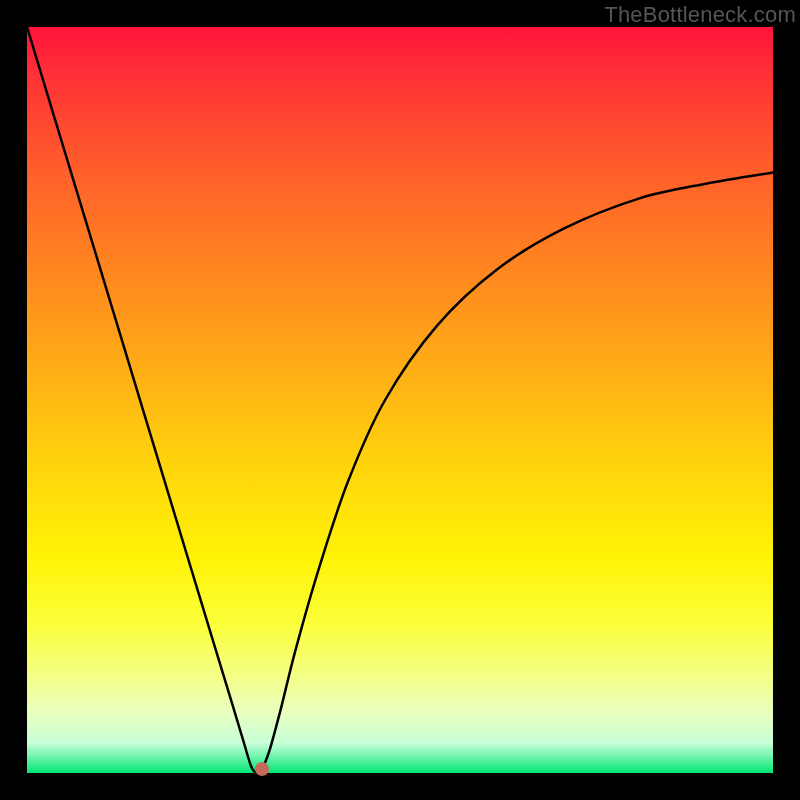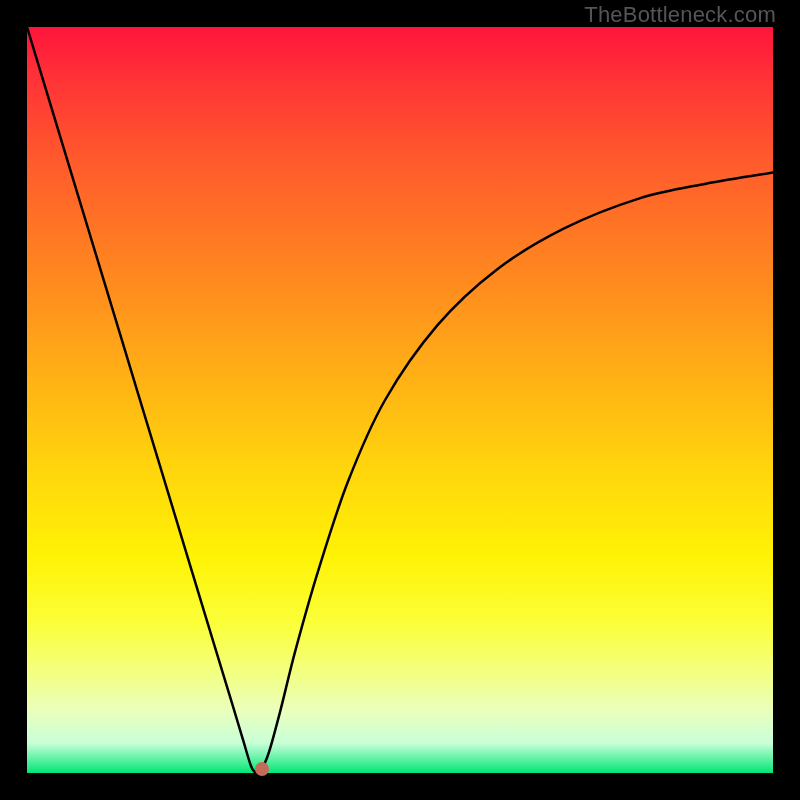--- a/index.html
+++ b/index.html
@@ -7,21 +7,21 @@
     width: 800px;
     height: 800px;
     background: #000;
     position: relative;
     overflow: hidden;
     font-family: Arial, Helvetica, sans-serif;
   }
   .watermark {
     position: absolute;
     top: 2px;
-    right: 24px;
+    right: 4px;
     color: #555;
     font-size: 22px;
     font-weight: 500;
     letter-spacing: 0.2px;
     z-index: 20;
   }
   .frame {
     position: absolute;
     left: 27px;
     top: 27px;

